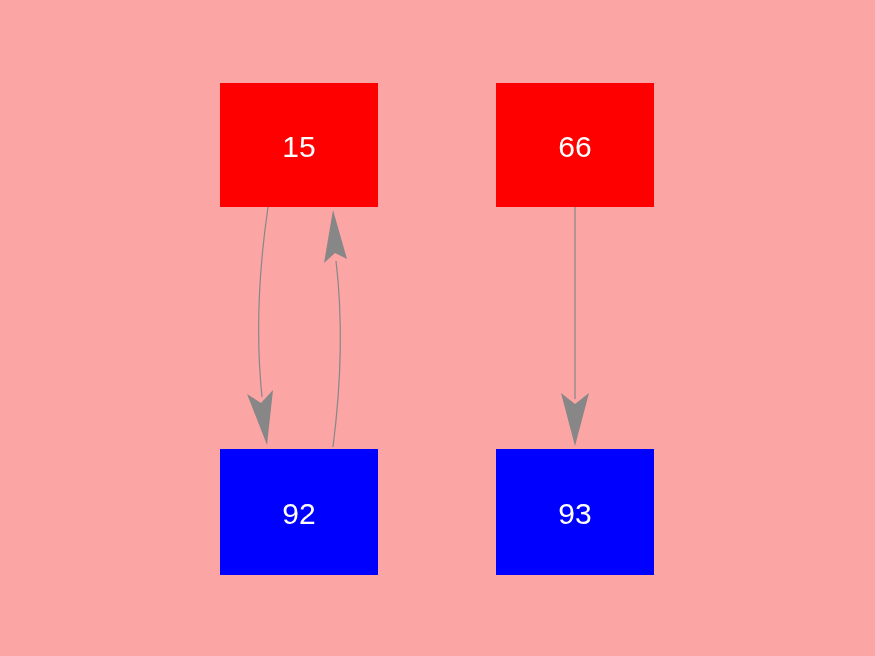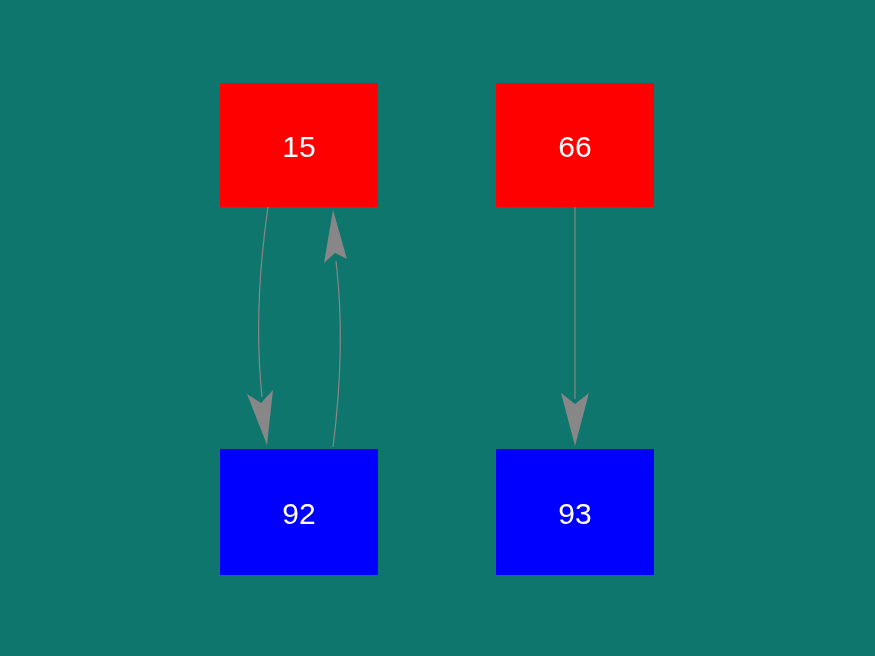--- a/index.html
+++ b/index.html
@@ -5,21 +5,21 @@
   html, body {
     margin: 0;
     padding: 0;
     background: #ffffff;
     font-family: "Liberation Sans", sans-serif;
   }
   .stage {
     position: relative;
     width: 875px;
     height: 656px;
-    background: #0f766e;
+    background: #fca5a5;
     overflow: hidden;
   }
   svg.graph {
     display: block;
     width: 875px;
     height: 656px;
   }
   .node-label {
     font-family: "Liberation Sans", sans-serif;
     font-size: 30px;

